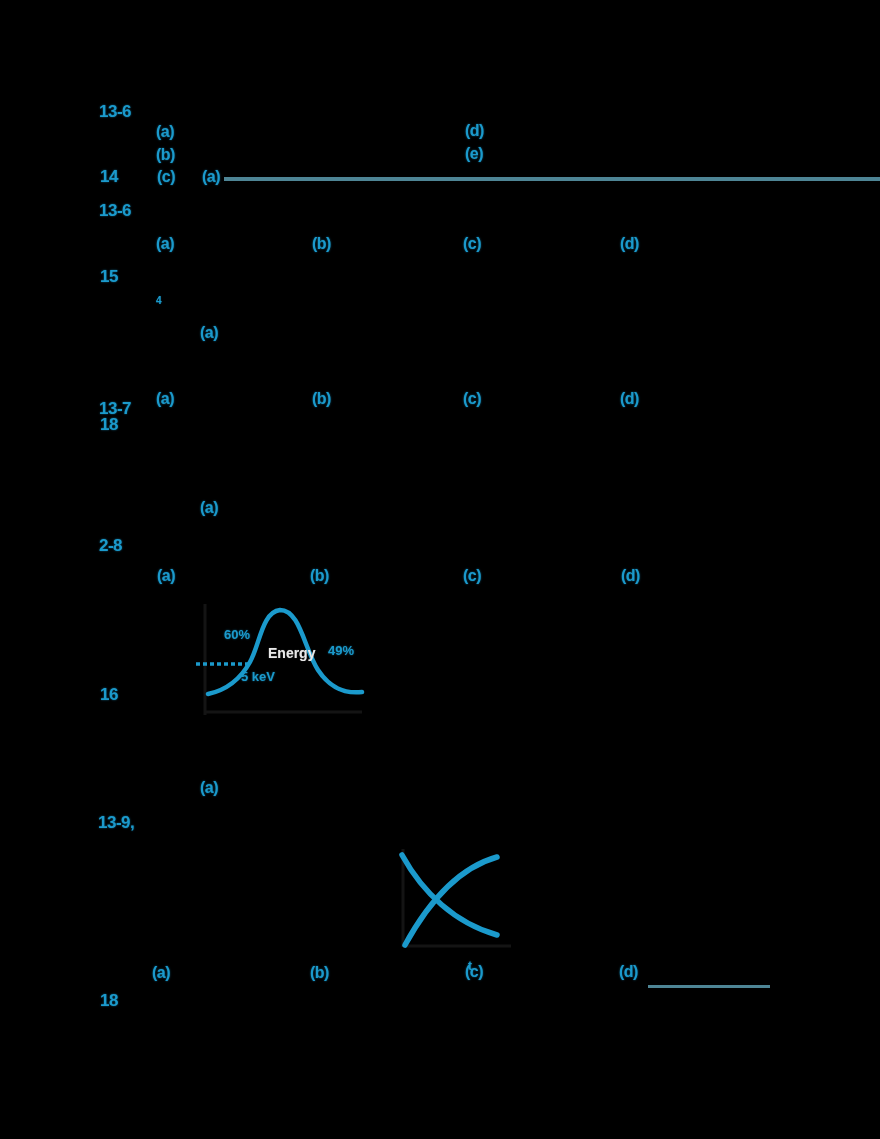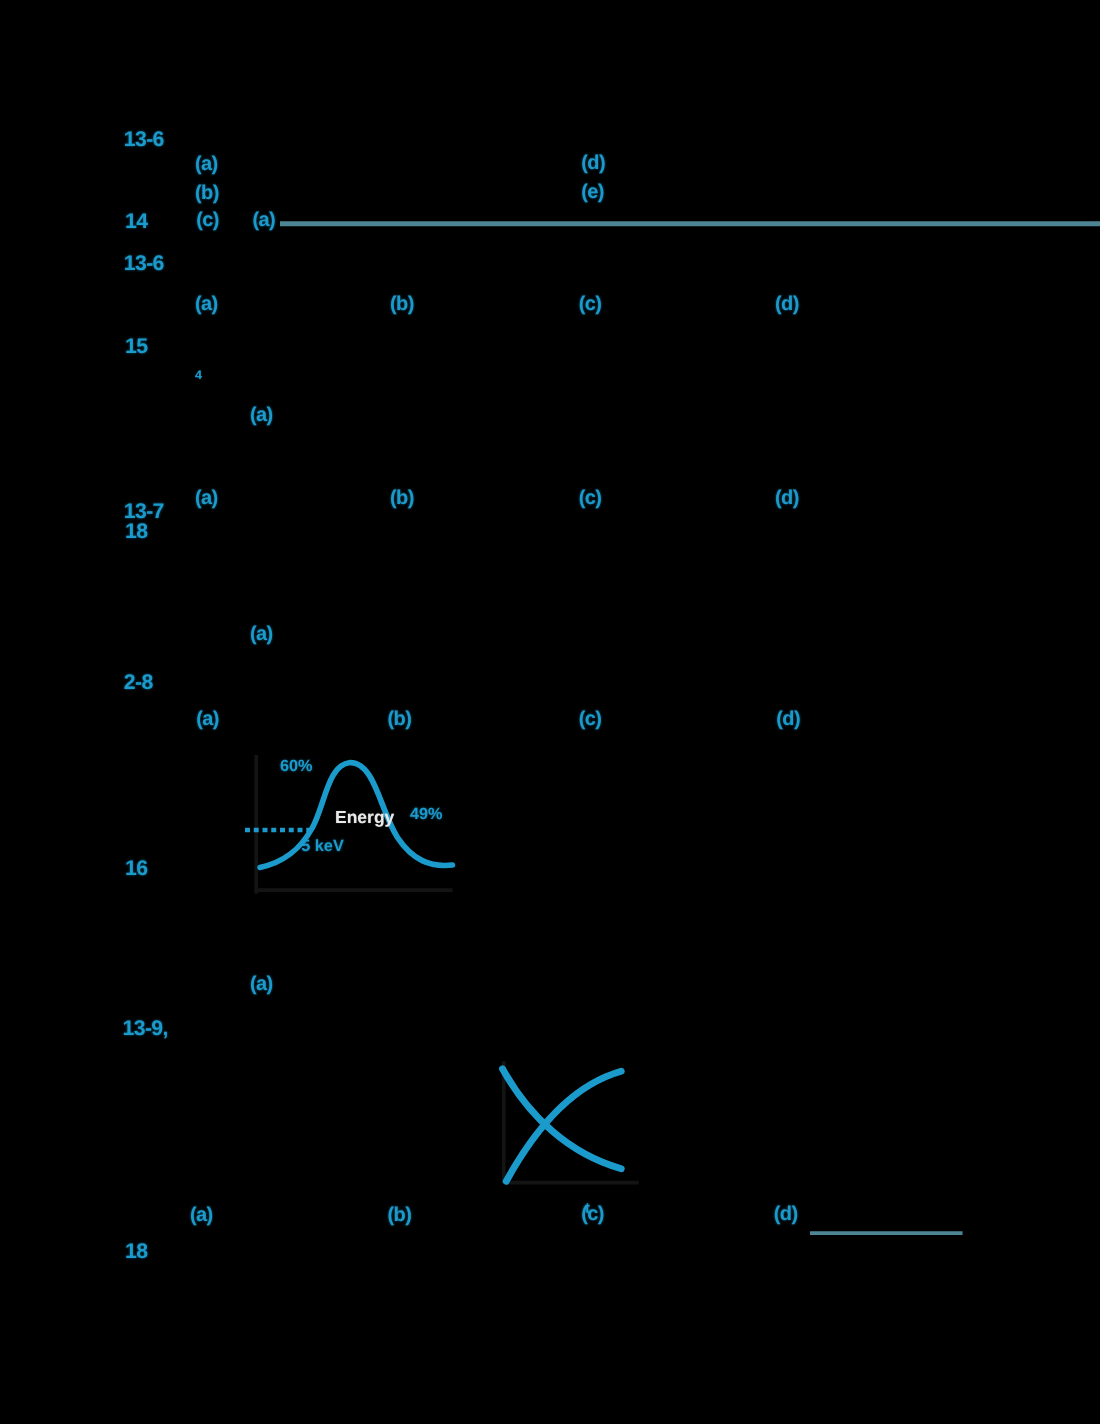--- a/index.html
+++ b/index.html
@@ -70,21 +70,21 @@
   <div class="rule" style="left:224px;top:177px;width:656px;height:4px;"></div>
   <div class="rule" style="left:648px;top:985px;width:122px;height:3px;"></div>
 
   <div class="fig" style="left:192px;top:598px;width:180px;height:148px;">
     <svg width="180" height="148" viewBox="0 0 180 148">
       <line x1="13" y1="6" x2="13" y2="117" stroke="#141414" stroke-width="3"></line>
       <line x1="13" y1="114" x2="170" y2="114" stroke="#141414" stroke-width="3"></line>
       <path d="M 16,96 C 35,92 48,82 58,64 C 68,46 70,14 88,12 C 108,12 112,50 126,72 C 138,90 152,96 170,94" fill="none" stroke="#1b9acc" stroke-width="4.5" stroke-linecap="round"></path>
       <line x1="4" y1="66" x2="60" y2="66" stroke="#1b9acc" stroke-width="3.5" stroke-dasharray="4 3"></line>
     </svg>
-    <span class="figlab" style="left:32px;top:8px;">60%</span>
+    <span class="figlab" style="left:32px;top:30px;">60%</span>
     <span class="figlab-white" style="left:76px;top:48px;">Energy</span>
     <span class="figlab" style="left:136px;top:46px;">49%</span>
     <span class="figlab" style="left:49px;top:72px;">5 keV</span>
   </div>
 
   <div class="fig" style="left:393px;top:843px;width:135px;height:132px;">
     <svg width="135" height="132" viewBox="0 0 135 132">
       <line x1="10" y1="6" x2="10" y2="104" stroke="#141414" stroke-width="3"></line>
       <line x1="10" y1="103" x2="118" y2="103" stroke="#141414" stroke-width="3"></line>
       <path d="M 9,12 C 30,50 62,80 104,92" fill="none" stroke="#1b9acc" stroke-width="5.5" stroke-linecap="round"></path>

